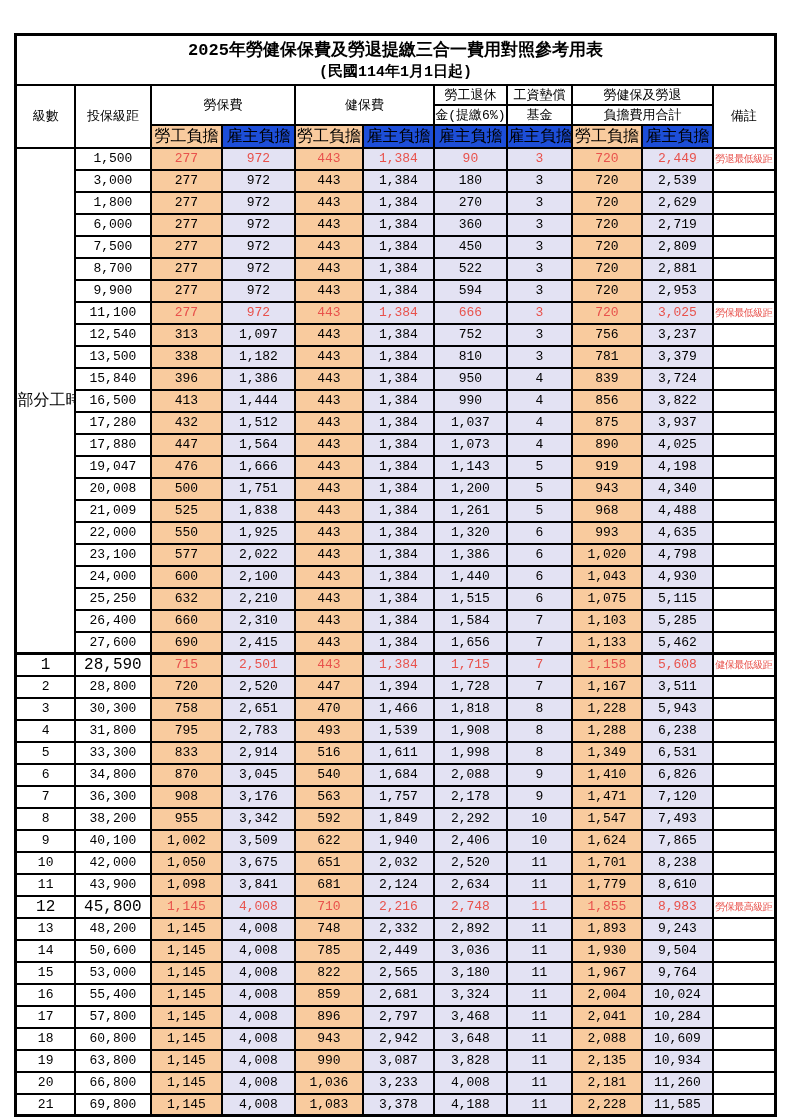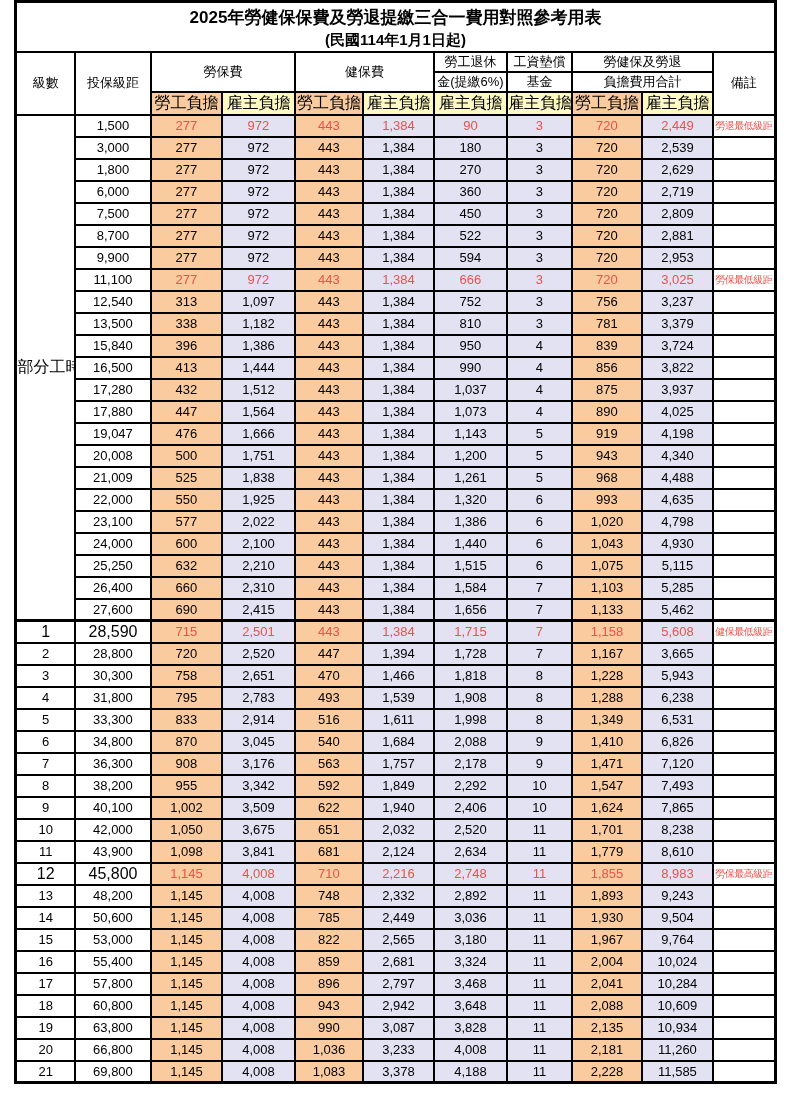--- a/index.html
+++ b/index.html
@@ -1,30 +1,30 @@
 <!DOCTYPE html>
 <html><head>
 <meta charset="utf-8">
 <style>
   html,body{margin:0;padding:0;background:#ffffff;}
   body{width:791px;height:1120px;font-family:"Liberation Sans","DejaVu Sans",sans-serif;color:#000;}
-  .sheet{}
+  .sheet{padding-top:33px;font-family:Liberation Mono, monospace;}
   table{border-collapse:collapse;table-layout:fixed;width:759px;margin:0 auto;border:3px solid #000;}
   td,th{border:2px solid #000;padding:0;text-align:center;vertical-align:middle;overflow:hidden;white-space:nowrap;font-weight:normal;}
   
   tr.title-row{height:50px;}
   .title-cell{border:2px solid #000;}
   .title-main{font-size:17px;font-weight:bold;line-height:1.5;}
   .title-sub{font-size:15px;font-weight:bold;line-height:1.2;text-align:center;}
   
   tr.hdr{height:19px;}
   th{font-size:13px;}
   th.sub{font-size:16px;}
   .bg-emp{background:#F9CB9E;}
-  .bg-er{background:#fef9c3;margin-left:42px;}
+  .bg-er{background:#1d4ed8;margin-left:42px;}
   
   tbody tr{height:22px;}
   tbody td{font-size:13px;}
   td.val.emp{background:#F9CB9E;}
   td.val.er{background:#E3E2F3;}
   td.note{font-size:10px;color:#E8524C;letter-spacing:-0.5px;}
   tr.red-row td.val{color:#E8524C;}
   tr.thick-top td{border-top:3px solid #000;}
   td.big{font-size:16px;}
   td.part-time{font-size:16px;background:#fff;}
@@ -374,21 +374,21 @@
         <tr>
           <td class="level">2</td>
           <td class="bracket">28,800</td>
           <td class="val emp">720</td>
           <td class="val er">2,520</td>
           <td class="val emp">447</td>
           <td class="val er">1,394</td>
           <td class="val er">1,728</td>
           <td class="val er">7</td>
           <td class="val emp">1,167</td>
-          <td class="val er">3,665</td>
+          <td class="val er">3,511</td>
           <td class="note"></td>
         </tr>
         <tr>
           <td class="level">3</td>
           <td class="bracket">30,300</td>
           <td class="val emp">758</td>
           <td class="val er">2,651</td>
           <td class="val emp">470</td>
           <td class="val er">1,466</td>
           <td class="val er">1,818</td>

